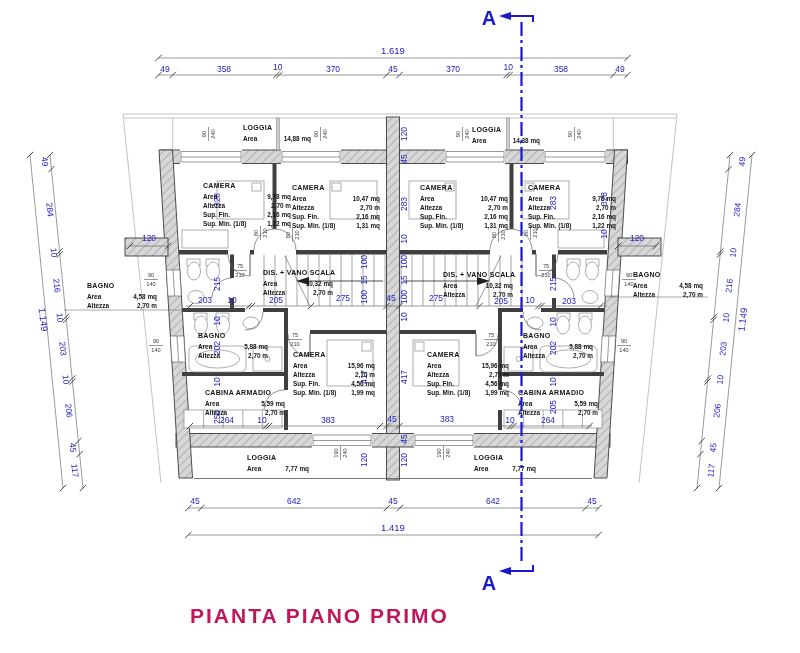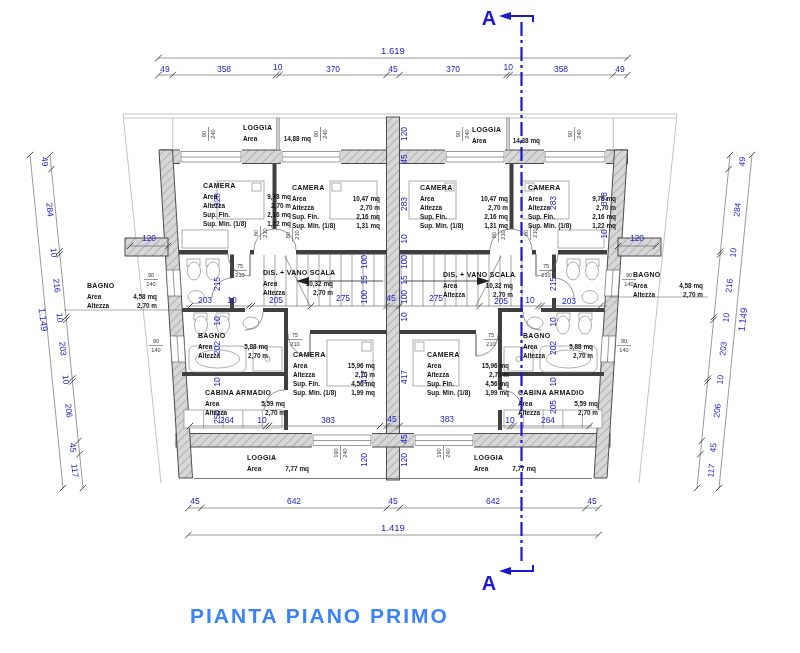--- a/index.html
+++ b/index.html
@@ -5,21 +5,21 @@
   html,body{margin:0;padding:0;background:#fff;}
   #stage{position:relative;width:800px;height:653px;background:#ffffff;overflow:hidden;
          font-family:"Liberation Sans", sans-serif;}
   svg text{font-family:"Liberation Sans", sans-serif;}
   .dim{fill:#2323c8;font-size:8.5px;}
   .dimtot{fill:#2323c8;font-size:9.5px;}
   .rtitle{fill:#141414;font-size:7px;font-weight:bold;letter-spacing:.3px;}
   .rrow{fill:#141414;font-size:6.4px;font-weight:bold;}
   .tiny{fill:#3a3a3a;font-size:5.6px;}
   .sec{fill:#1a1acc;font-size:20px;font-weight:bold;}
-  #plan-title{position:absolute;left:190px;top:604px;color:#3b82f6;font-size:21px;
+  #plan-title{position:absolute;left:190px;top:604px;color:#be185d;font-size:21px;
               font-weight:bold;letter-spacing:2px;}
 </style>
 </head>
 <body>
 
 <div id="stage">
 <svg id="plan" width="800" height="653" viewBox="0 0 800 653">
   <defs>
     <pattern id="h" width="6" height="6" patternUnits="userSpaceOnUse" patternTransform="rotate(45)">
       <rect width="6" height="6" fill="#d7d7d7"></rect>

